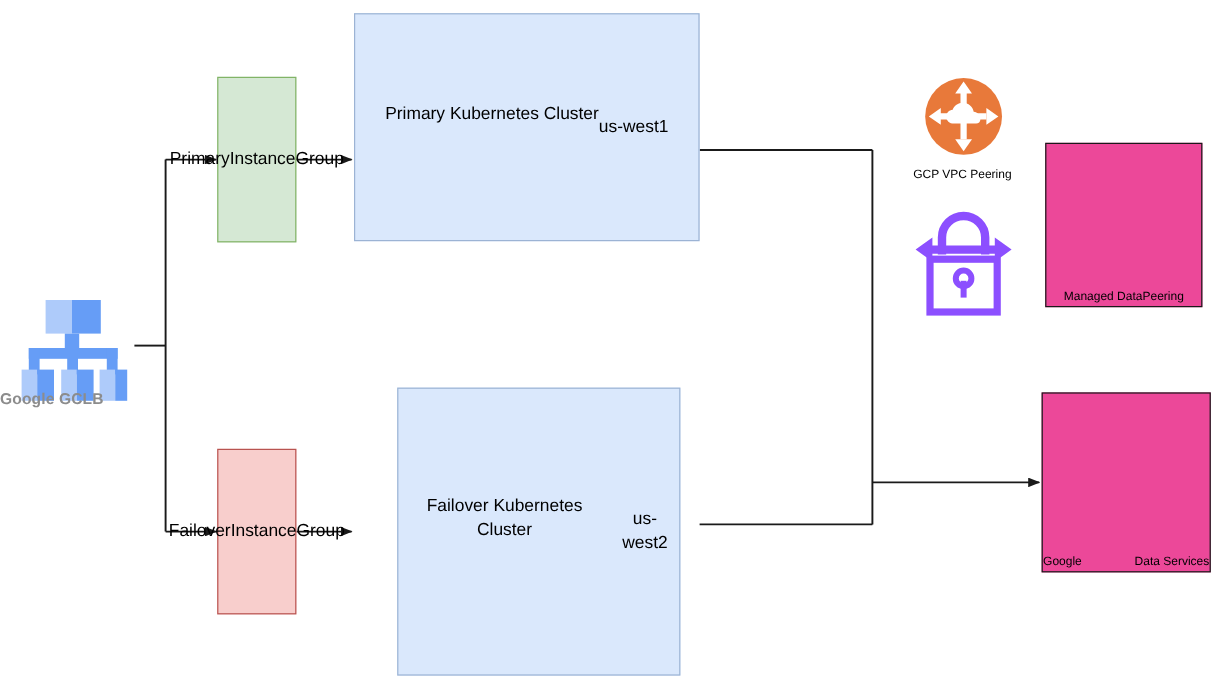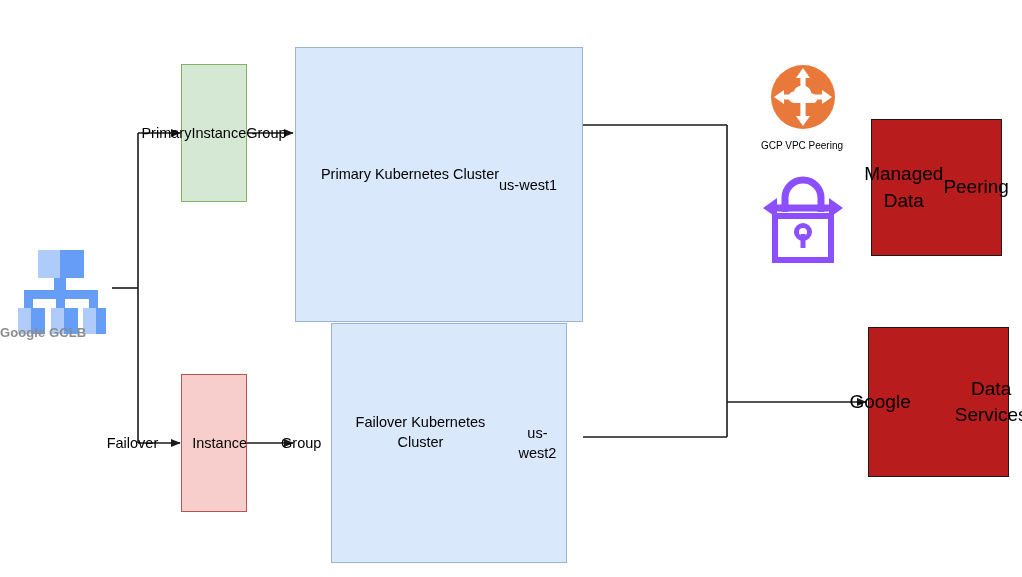--- a/index.html
+++ b/index.html
@@ -39,36 +39,36 @@
     border-style: solid;
     line-height: 1.42;
   }
   .ig-primary {
     background: #d5e8d4;
     border-color: #82b366;
   }
   .ig-failover {
     background: #f8cecc;
     border-color: #b85450;
-    gap: 34px;
   }
 
   
   .cluster {
     background: #dae8fc;
     border: 1.5px solid #9cb3d4;
     font-size: 14.5px;
   }
   .cluster .line1 { margin-bottom: 22px; }
 
   
   .dataservice {
-    background: #b91c1c;
+    background: #ec4899;
     border: 1.5px solid #1a1a1a;
-    font-size: 19px;
+    font-size: 10px;
+    align-items: flex-end;
   }
 
   
   #wires {
     position: absolute;
     left: 0;
     top: 0;
     width: 1022px;
     height: 577px;
     pointer-events: none;
@@ -175,21 +175,21 @@
     <span class="line2">Instance</span>
     <span class="line2">Group</span>
   </div>
 
   <div class="node instance-group ig-failover" style="left:181px; top:374px; width:66px; height:138px;">
     <span class="line1">Failover</span>
     <span class="line2">Instance</span>
     <span class="line2">Group</span>
   </div>
 
-  <div class="node cluster" style="left:295px; top:11px; width:288px; height:275px;margin-top:36px;">
+  <div class="node cluster" style="left:295px; top:11px; width:288px; height:190px;">
     <span class="line1">Primary Kubernetes Cluster</span>
     <span class="line2">us-west1</span>
   </div>
 
   <div class="node cluster" style="left:295px; top:323px; width:236px; height:240px;margin-left:36px;">
     <span class="line1">Failover Kubernetes Cluster</span>
     <span class="line2">us-west2</span>
   </div>
 
   <svg id="vpc-icon" viewBox="0 0 66 66" xmlns="http://www.w3.org/2000/svg">

